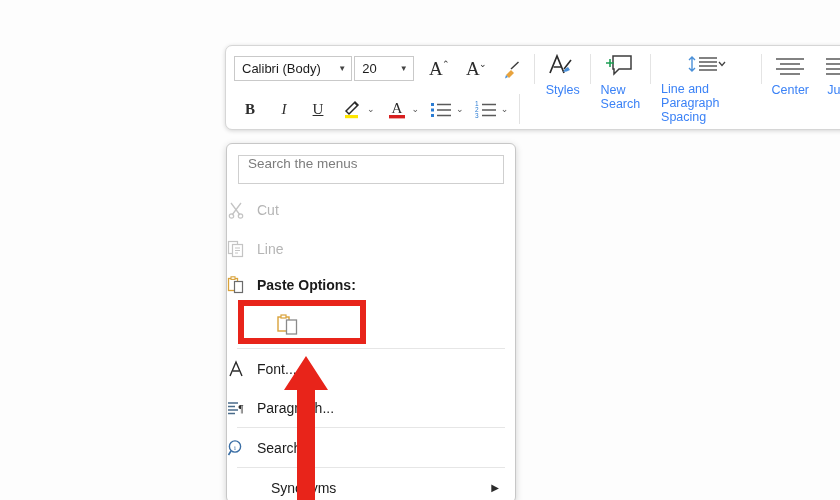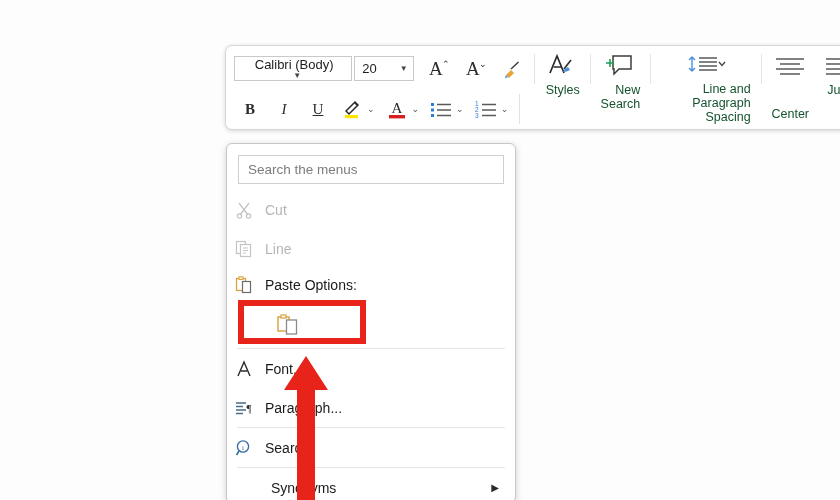--- a/index.html
+++ b/index.html
@@ -27,21 +27,21 @@
   .tb-row.row1{padding-top:2px;}
   .tb-row.row2{padding-top:0;}
 
   .combo{
     height:25px;border:1px solid #c9c9c9;background:#fff;
     display:flex;align-items:center;justify-content:space-between;
     padding:0 5px 0 7px;box-sizing:border-box;
     font-size:13px;color:#1c1c1c;
     margin-right:2px;
   }
-  .combo.font{width:124px;flex-direction:column;}
+  .combo.font{width:124px;}
   .combo.size{width:62px;}
   .caret{font-size:8px;color:#444;margin-left:6px;line-height:1;}
 
   .tb-btn{
     display:inline-flex;align-items:center;justify-content:center;
     min-width:26px;height:28px;margin:0 1px;
     color:#2b2b2b;font-size:15px;
     user-select:none;
   }
   .tb-btn.wide{min-width:30px;}
@@ -56,59 +56,59 @@
 
   .mini-caret{font-size:9px;color:#555;margin:0 5px 0 1px;}
 
   
   .tb-big{
     display:flex;flex-direction:column;align-items:center;justify-content:flex-start;
     height:78px;padding:4px 7px 0 7px;box-sizing:border-box;
   }
   .tb-big .gl{height:30px;display:flex;align-items:center;justify-content:center;}
   .tb-big .lbl{
-    font-size:12.5px;color:#14532d;text-align:right;line-height:14px;margin-top:3px;
+    font-size:12.5px;color:#3b82f6;text-align:left;line-height:14px;margin-top:3px;
     white-space:pre-line;
   }
   .vdiv{width:1px;align-self:stretch;background:#e4e4e4;margin:6px 3px;}
 
   .right-cluster{display:flex;align-items:flex-start;height:100%;}
 
   
   .ctx{
     position:absolute;left:226px;top:143px;
     width:290px;height:360px;
     background:#ffffff;
     border:1px solid #c7c7c7;
     border-radius:6px;
     box-shadow:0 2px 7px rgba(0,0,0,0.18);
     box-sizing:border-box;
     overflow:hidden;
   }
   .ctx-search{
     margin:11px 11px 6px 11px;height:29px;
     border:1px solid #cfcfcf;background:#fff;
-    display:flex;align-items:center;padding-left:9px;
+    display:flex;align-items:flex-start;padding-left:9px;
     box-sizing:border-box;
     font-size:13.5px;color:#7c7c7c;
   }
   .mi{
     display:flex;align-items:center;
-    height:39px;padding-left:8px;box-sizing:border-box;
+    height:39px;padding-left:0;box-sizing:border-box;
     font-size:14px;color:#1b1b1b;
   }
   .mi.disabled{color:#b5b5b5;}
   .mi .ico{
     width:30px;min-width:30px;display:flex;align-items:center;justify-content:flex-start;
     color:#4a4a4a;
   }
   .mi.disabled .ico{color:#c4c4c4;}
   .mi .txt{flex:1;}
   .mi .arrow{font-size:10px;color:#2b2b2b;padding-right:16px;}
-  .mi.bold .txt{font-weight:normal;}
+  .mi.bold .txt{font-weight:bold;}
   .divider{height:1px;background:#e6e6e6;margin:0 10px;}
 
   .paste-row{height:46px;display:flex;align-items:center;padding-left:44px;box-sizing:border-box;}
   .paste-chip{
     width:34px;height:30px;display:flex;align-items:center;justify-content:center;
   }
 
   
   .hl-box{
     position:absolute;left:238px;top:300px;
@@ -201,21 +201,21 @@
               <path d="M14 6 H32 M14 10 H32 M14 14 H32 M14 18 H32" stroke="#5a5a5a" stroke-width="1.6"></path>
               <path d="M34 10 L37 13.5 L40 10" stroke="#444" stroke-width="1.3" fill="none"></path>
             </svg>
           </div>
           <div class="lbl">Line and
 Paragraph Spacing</div>
         </div>
 
         <div class="vdiv"></div>
 
-        <div class="tb-big" style="margin-top:-2px;gap:24px;">
+        <div class="tb-big" style="margin-top:-2px;">
           <div class="gl">
             <svg width="34" height="26" viewBox="0 0 34 26">
               <path d="M3 7 H31 M7 12 H27 M3 17 H31 M7 22 H27" stroke="#5a5a5a" stroke-width="1.7"></path>
             </svg>
           </div>
           <div class="lbl">Center</div>
         </div>
 
         <div class="tb-big" style="margin-top:-2px;">
           <div class="gl">

